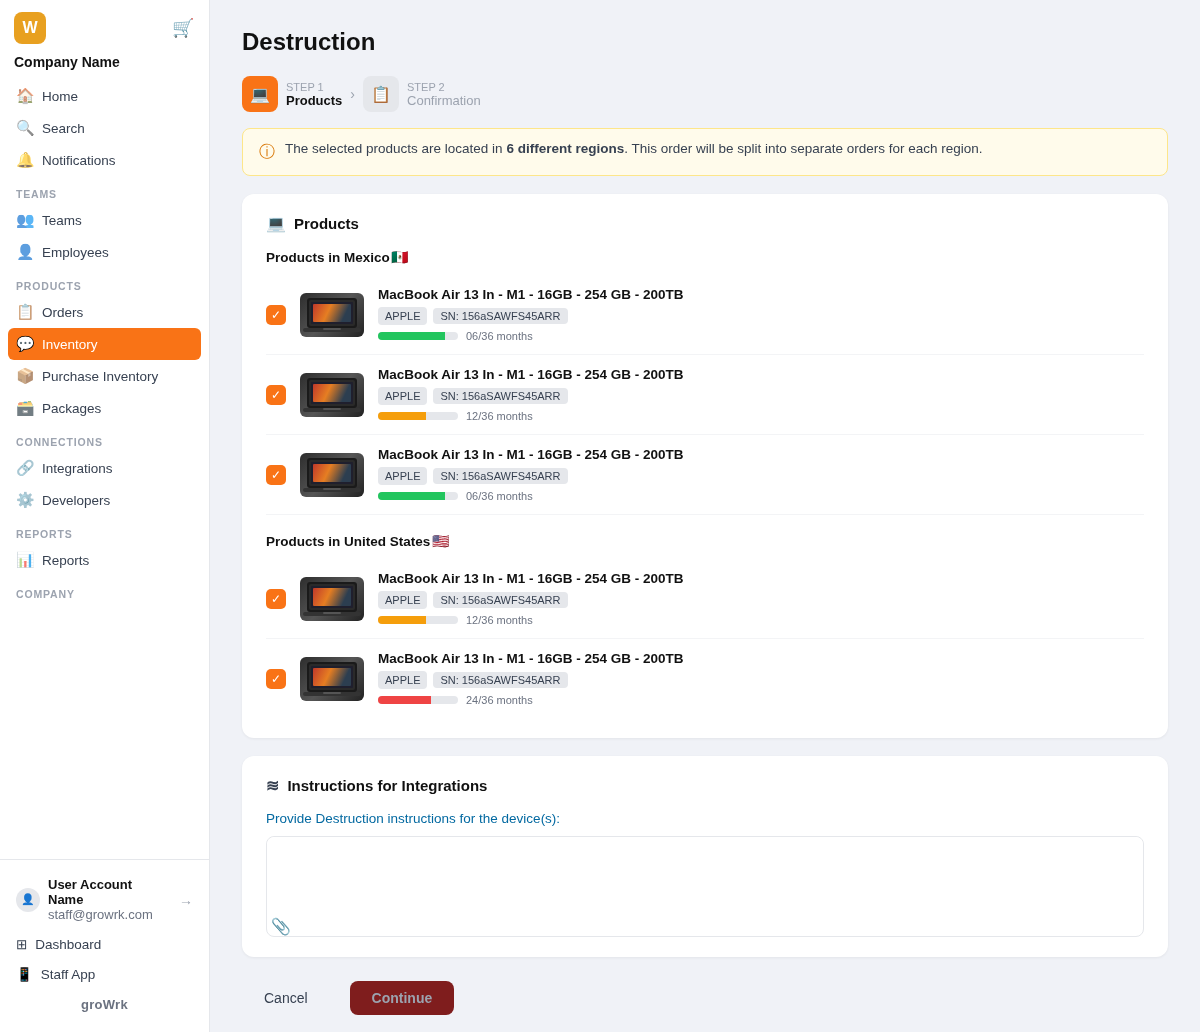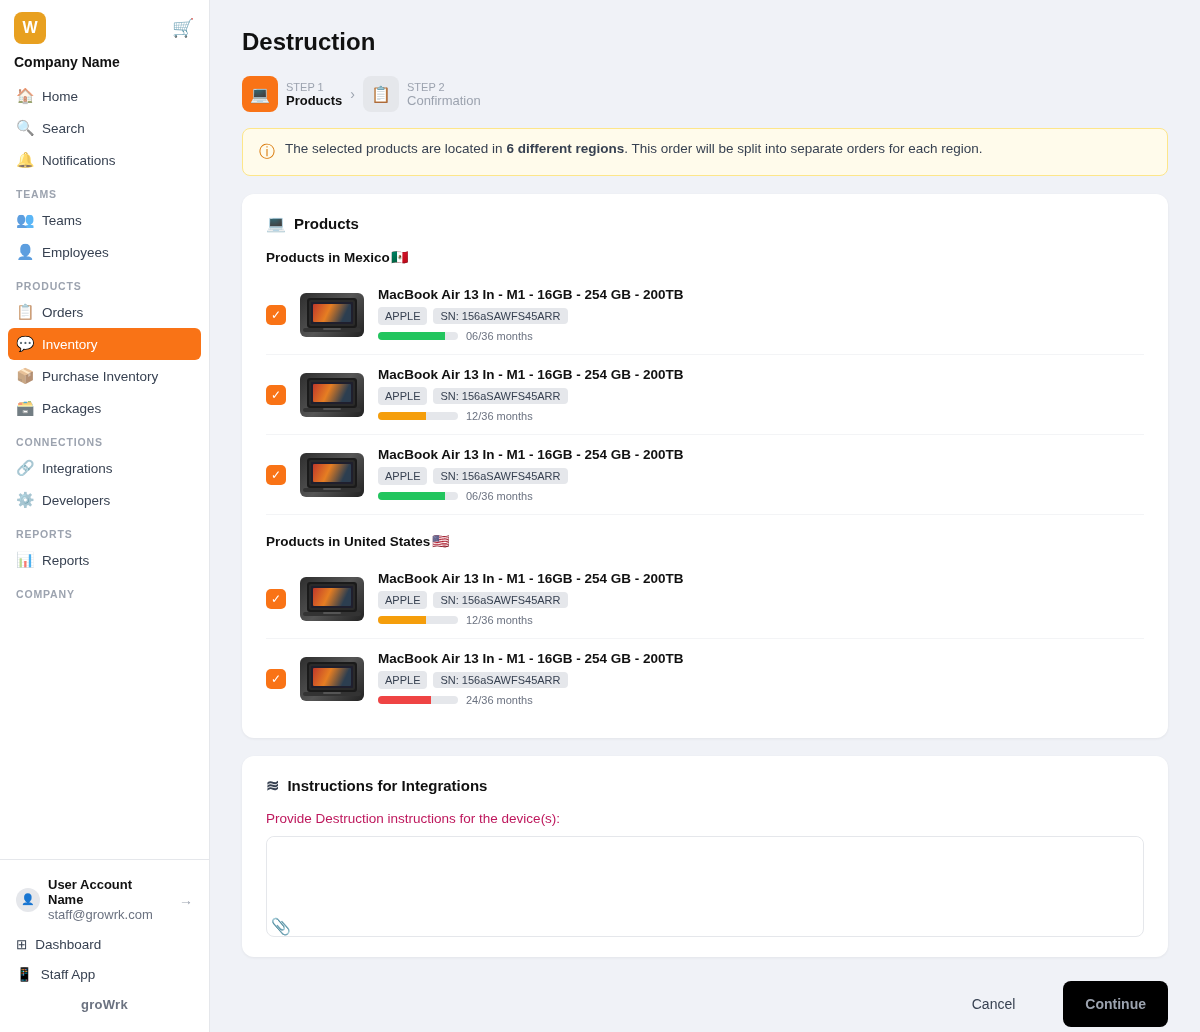--- a/index.html
+++ b/index.html
@@ -250,21 +250,21 @@
     }
     .progress-seg { height: 100%; }
     .progress-label { font-size: 11px; color: #6b7280; }
 
     
     .region-divider { height: 18px; }
 
     
     .instructions-label {
       font-size: 13.5px;
-      color: #be185d;
+      color: #0369a1;
       margin-bottom: 10px;
     }
     .instructions-textarea {
       width: 100%;
       min-height: 80px;
       border: 1px solid #e5e7eb;
       border-radius: 8px;
       padding: 10px 12px;
       font-size: 13.5px;
       color: #374151;
@@ -274,39 +274,38 @@
     .textarea-footer {
       display: flex;
       justify-content: flex-start;
       padding: 6px 0 0 4px;
     }
     .attach-icon { color: #9ca3af; font-size: 16px; cursor: pointer; }
 
     
     .footer-actions {
       display: flex;
-      justify-content: flex-end;
-      gap: 26px;
+      gap: 20px;
       margin-top: 24px;
     }
     .btn-cancel {
       padding: 9px 22px;
       border-radius: 8px;
       border: none;
       background: transparent;
       color: #374151;
       font-size: 14px;
       font-weight: 500;
       cursor: pointer;
     }
     .btn-continue {
-      padding: 15px 22px;
+      padding: 9px 22px;
       border-radius: 8px;
       border: none;
-      background: #000000;
+      background: #7f1d1d;
       color: #9ca3af;
       font-size: 14px;
       font-weight: 600;
       cursor: not-allowed;
     }
   </style>
 </head>
 <body>
 
 <nav class="sidebar">

